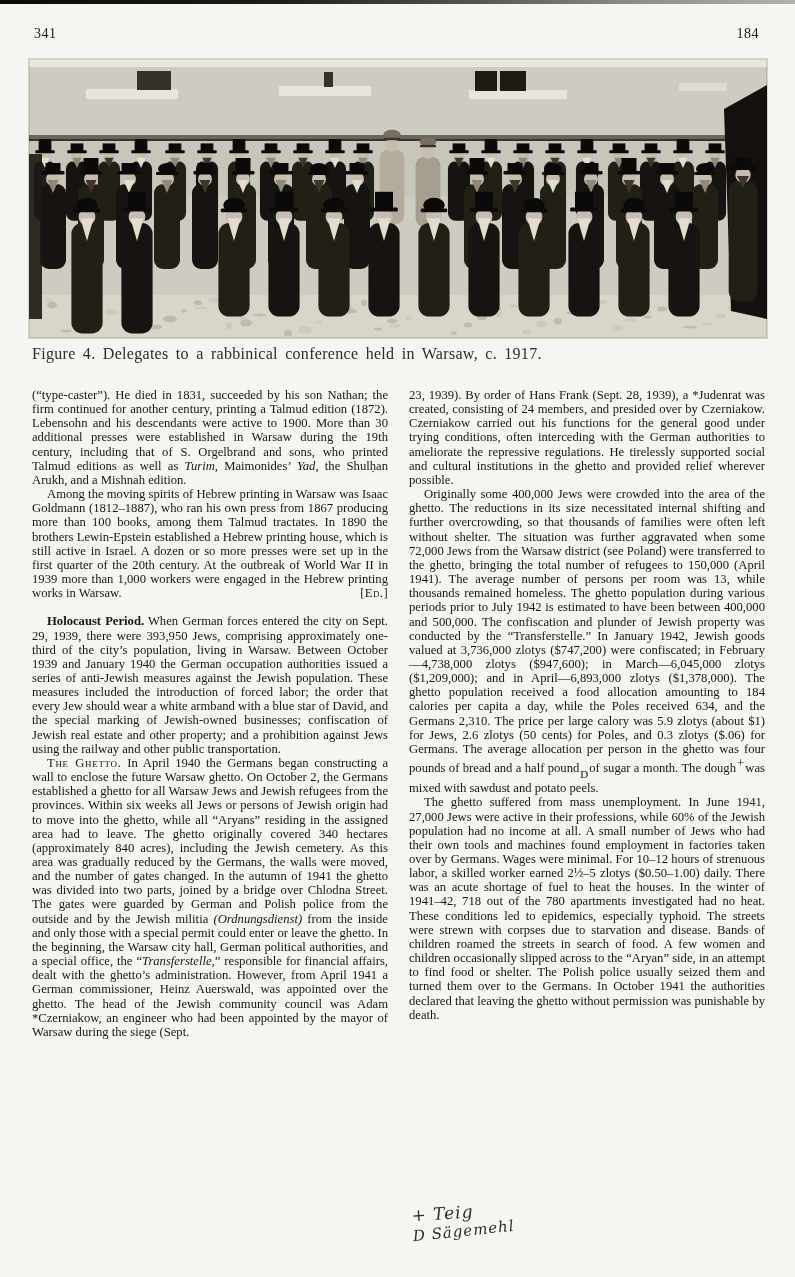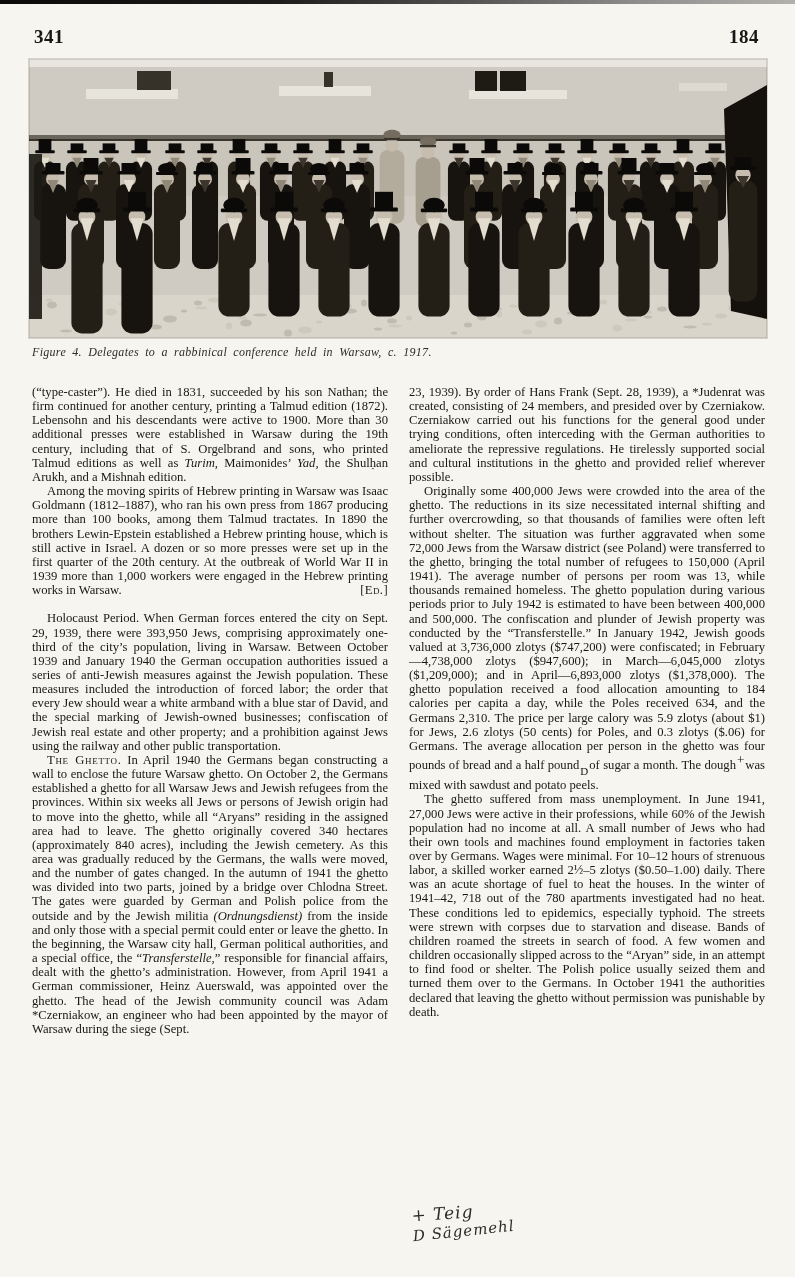--- a/index.html
+++ b/index.html
@@ -14,56 +14,55 @@
   .scan-edge{
     position:absolute;top:0;left:0;width:795px;height:4px;
     background:linear-gradient(to right,#0a0a0a 0%,#1c1c1c 35%,#555 60%,#8d8d8d 80%,#b3b1ac 100%);
   }
   .header{
     position:relative;
     padding-top:26px;
     height:20px;
     margin:0 34px;
   }
-  .pageno{font-size:19px;font-weight:bold;letter-spacing:.5px;}
+  .pageno{font-size:14px;font-weight:normal;letter-spacing:.5px;}
   .pageno.left{position:absolute;left:0;top:26px;}
   .pageno.right{position:absolute;right:2px;top:26px;}
   .page-title{
     position:absolute;left:0;right:0;top:26px;text-align:center;
     font-size:14.5px;letter-spacing:3.5px;font-weight:500;
   }
   .photo-wrap{
     margin:13px 28px 0 29px;
     width:738px;height:279px;
     box-shadow:0 0 0 1px rgba(60,55,45,.18);
     background:#cfcbc2;
   }
   .caption{
     margin:7px 12px 0 32px;
-    font-size:12px;
+    font-size:16px;
     color:#2e2c28;
     letter-spacing:.3px;
     word-spacing:3px;
-    font-style:italic;
   }
   .columns{
     display:flex;
     gap:21px;
     margin:25px 18px 0 32px;
   }
   .col{
     width:356px;
     text-align:justify;
     font-size:12.65px;
     line-height:14.15px;
   }
   .col p{margin:0;}
   .col p.indent{text-indent:15px;}
   .col p.sect-gap{margin-top:14px;}
-  .s-b{font-weight:normal;}
+  .s-b{font-weight:bold;}
   .s-i{font-style:italic;}
   .s-sc{font-variant:small-caps;letter-spacing:.7px;}
   .s-ed{float:right;font-variant:small-caps;letter-spacing:.4px;}
   .s-hsup{font-size:13px;vertical-align:5px;color:#14120f;margin:0 1px;}
   .s-hsub{font-size:11px;vertical-align:-6px;color:#14120f;margin:0 1px;}
   .handnote{
     position:absolute;
     left:412px;top:1203px;
     transform:rotate(-4deg);
     font-style:italic;

